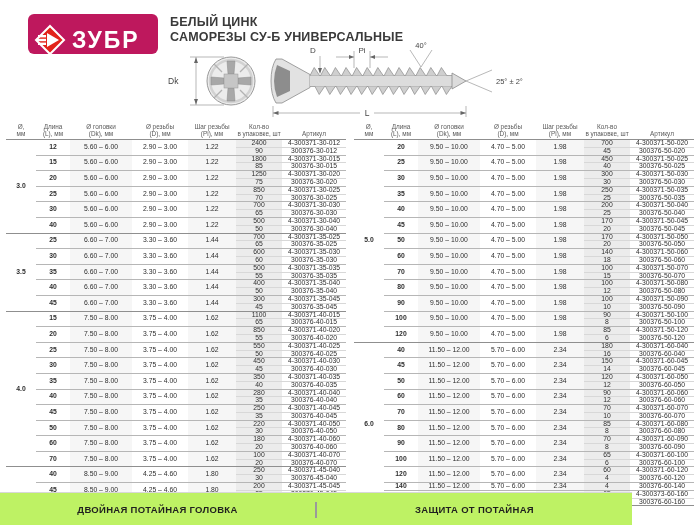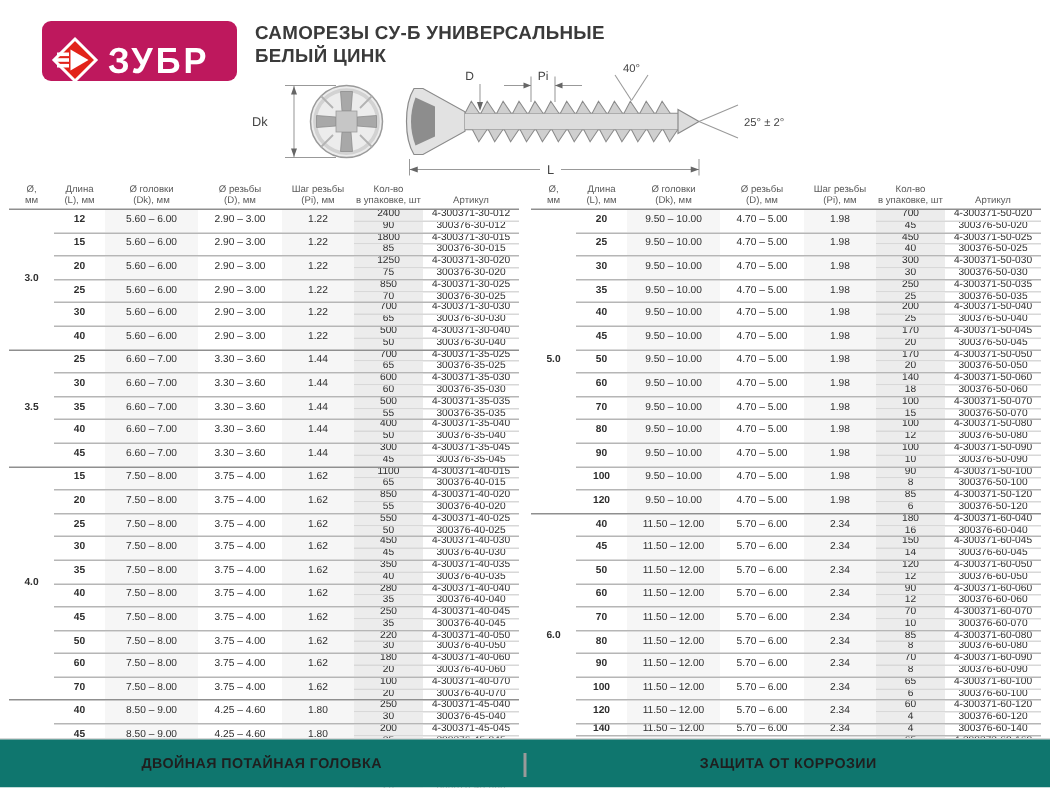--- a/index.html
+++ b/index.html
@@ -30,44 +30,44 @@
   td.r-end{border-bottom:1px solid #b6b6b6;}
   td.g-end{border-bottom:1px solid #8f8f8f;}
   table.spec th:nth-child(1){width:30px;}
   table.spec th:nth-child(2){width:34px;}
   table.spec th:nth-child(3){width:62px;}
   table.spec th:nth-child(4){width:56px;}
   table.spec th:nth-child(5){width:48px;}
   table.spec th:nth-child(6){width:46px;}
   table.spec th:nth-child(7){width:64px;}
   
-  .footer{position:absolute;left:0;top:492px;width:700px;height:33px;border-top:1px solid #d8d8d8;
-          display:flex;align-items:center;background:#0f766e;}
+  .footer{position:absolute;left:0;top:492px;width:632px;height:33px;border-top:1px solid #d8d8d8;
+          display:flex;align-items:center;background:#bef264;}
   .fcell{flex:1;text-align:center;font-size:9.5px;font-weight:700;color:#1f1f1f;letter-spacing:.3px;}
   .fdiv{width:1px;height:16px;background:#9a9a9a;}
 </style>
 </head>
 <body>
 
 <div class="page">
 
   <div class="logo">
     <svg width="32" height="32" viewBox="0 0 32 32">
       <polygon points="16,2 30,16 16,30 2,16" fill="#e2231a" stroke="#ffffff" stroke-width="2"></polygon>
       <rect x="4" y="11" width="8" height="2.4" fill="#ffffff"></rect>
       <rect x="2" y="14.8" width="10" height="2.4" fill="#ffffff"></rect>
       <rect x="4" y="18.6" width="8" height="2.4" fill="#ffffff"></rect>
       <polygon points="13,9 25,16 13,23" fill="#ffffff"></polygon>
     </svg>
     <span class="logo-text">ЗУБР</span>
   </div>
 
   <div class="title">
+    <div>БЕЛЫЙ ЦИНК</div>
     <div>САМОРЕЗЫ СУ-Б УНИВЕРСАЛЬНЫЕ</div>
-    <div>БЕЛЫЙ ЦИНК</div>
   </div>
 
   <svg class="diagram" width="400" height="82" viewBox="0 0 400 82">
 
     <circle cx="81" cy="41" r="24" fill="#ececec" stroke="#9a9a9a" stroke-width="1"></circle>
     <circle cx="81" cy="41" r="21" fill="none" stroke="#d2d2d2" stroke-width="2.5"></circle>
     <line x1="64" y1="24" x2="72" y2="32" stroke="#b2b2b2" stroke-width="1.2"></line>
     <line x1="98" y1="24" x2="90" y2="32" stroke="#b2b2b2" stroke-width="1.2"></line>
     <line x1="64" y1="58" x2="72" y2="50" stroke="#b2b2b2" stroke-width="1.2"></line>
     <line x1="98" y1="58" x2="90" y2="50" stroke="#b2b2b2" stroke-width="1.2"></line>
@@ -782,16 +782,16 @@
             <td class="g-end">300376-60-160</td>
           </tr>
         </tbody>
       </table>
   </div>
 
   <div class="footer">
     <div class="fcell">ДВОЙНАЯ ПОТАЙНАЯ ГОЛОВКА</div>
     <div class="fdiv"></div>
     <div class="fdiv"></div>
-    <div class="fcell">ЗАЩИТА ОТ КОРРОЗИИ</div>
+    <div class="fcell">ЗАЩИТА ОТ ПОТАЙНАЯ</div>
   </div>
 
 </div>
 
 </body></html>

